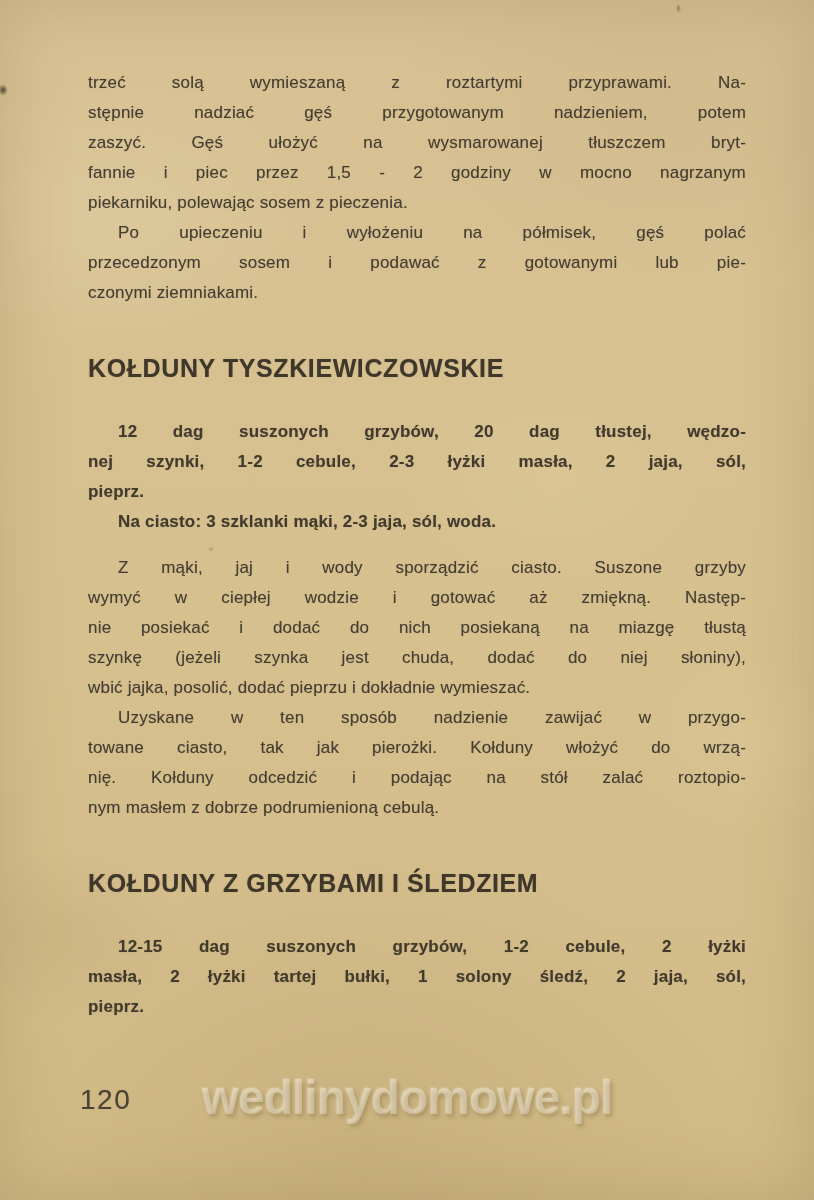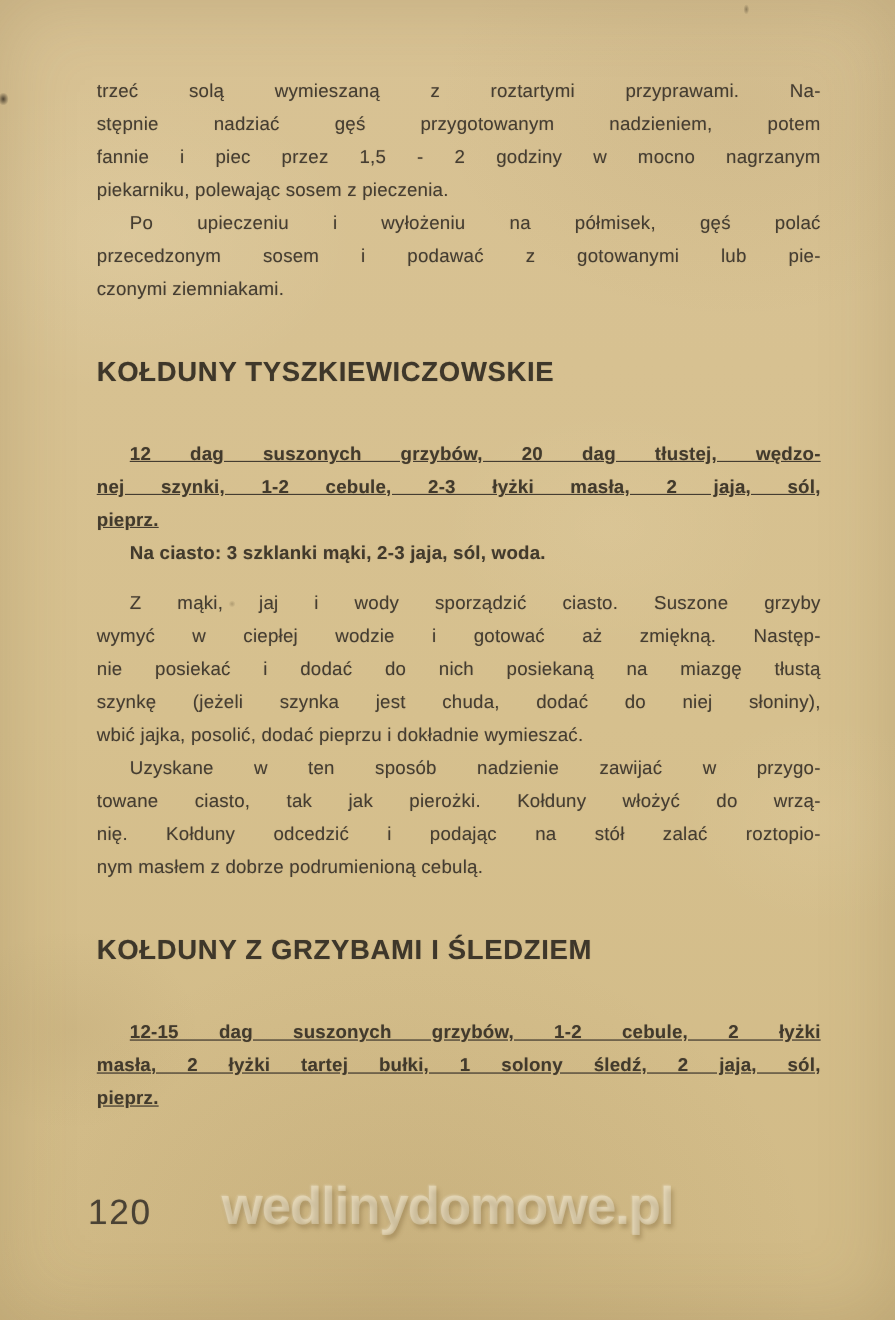--- a/index.html
+++ b/index.html
@@ -26,21 +26,21 @@
     color: #453d31;
   }
   .text-column {
     position: absolute;
     left: 88px;
     top: 68px;
     width: 658px;
   }
   .block { margin: 0; }
   .block-heading { margin-top: 44px; }
-  .block-heading + .block { margin-top: 44px; text-decoration: underline; }
+  .block-heading + .block { margin-top: 33px; }
   .block-ingredients + .block-body { margin-top: 16px; }
 
   .line {
     font-size: 17px;
     line-height: 30px;
     letter-spacing: 0.2px;
     text-align: justify;
     text-align-last: justify;
     text-justify: inter-word;
     white-space: normal;
@@ -60,21 +60,21 @@
     line-height: 32px;
     letter-spacing: 0.6px;
     color: #3e372a;
     text-shadow: 0 0 1px rgba(62,55,42,0.4);
   }
 
   .page-number {
     position: absolute;
     left: 80px;
     top: 1084px;
-    font-size: 32px;
+    font-size: 28px;
     letter-spacing: 1.5px;
     color: #4a4234;
     text-shadow: 0 0 1px rgba(74,66,52,0.35);
   }
 
   .watermark {
     position: absolute;
     left: 50%;
     top: 1070px;
     transform: translateX(-50%);
@@ -104,20 +104,21 @@
   }
 </style>
 </head>
 <body>
 
 <div class="page">
   <div class="text-column" id="content">
       <div class="block block-body">
         <div class="line">trzeć solą wymieszaną z roztartymi przyprawami. Na-</div>
         <div class="line">stępnie nadziać gęś przygotowanym nadzieniem, potem</div>
+        <div class="line">zaszyć. Gęś ułożyć na wysmarowanej tłuszczem bryt-</div>
         <div class="line">fannie i piec przez 1,5 - 2 godziny w mocno nagrzanym</div>
         <div class="line last">piekarniku, polewając sosem z pieczenia.</div>
       </div>
       <div class="block block-body">
         <div class="line indent">Po upieczeniu i wyłożeniu na półmisek, gęś polać</div>
         <div class="line">przecedzonym sosem i podawać z gotowanymi lub pie-</div>
         <div class="line last">czonymi ziemniakami.</div>
       </div>
       <div class="block block-heading">
         <div class="heading-line">KOŁDUNY TYSZKIEWICZOWSKIE</div>

